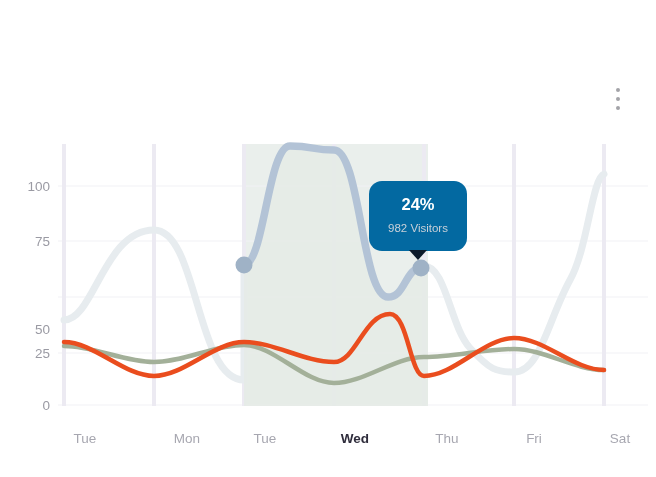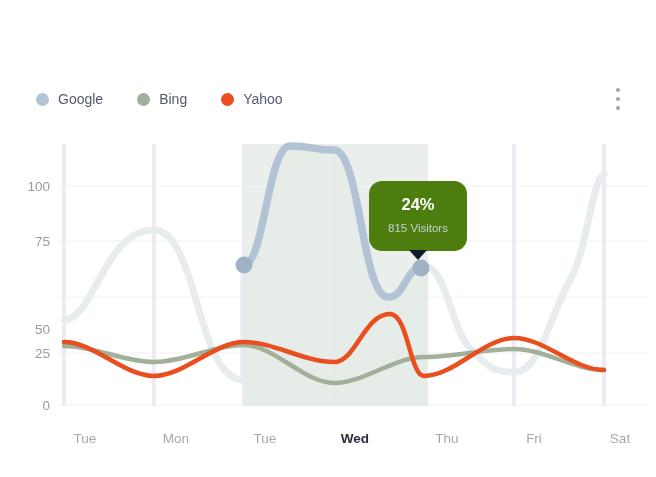--- a/index.html
+++ b/index.html
@@ -119,21 +119,21 @@
     color: #2f2d3c;
     font-weight: bold;
   }
 
   
   #tooltip {
     position: absolute;
     left: 369px; top: 181px;
     width: 98px;
     height: 70px;
-    background: #4d7c0f;
+    background: #0369a1;
     border-radius: 13px;
     z-index: 6;
   }
   #tooltip-pct {
     position: absolute;
     left: 0; top: 14px;
     width: 100%;
     text-align: center;
     font-size: 16.5px;
     font-weight: bold;
@@ -157,34 +157,20 @@
     border-right: 9px solid transparent;
     border-top: 10px solid #0d1b2a;
   }
 </style>
 </head>
 <body>
 
 <div id="card">
 
 
-  <div id="legend">
-    <div class="legend-item">
-      <span class="legend-swatch" style="background:#b3c3d6"></span>
-      <span class="legend-label">Google</span>
-    </div>
-    <div class="legend-item">
-      <span class="legend-swatch" style="background:#a3b099"></span>
-      <span class="legend-label">Bing</span>
-    </div>
-    <div class="legend-item">
-      <span class="legend-swatch" style="background:#ea4d1e"></span>
-      <span class="legend-label">Yahoo</span>
-    </div>
-  </div>
 
   <div id="menu-button">
     <span></span>
     <span></span>
     <span></span>
   </div>
 
   <div id="plot-area">
     <svg id="plot-svg" width="656" height="290" viewBox="0 0 656 290">
 
@@ -235,27 +221,27 @@
 
     <div class="y-tick" style="left:16px; top:49px;">100</div>
     <div class="y-tick" style="left:16px; top:104px;">75</div>
     <div class="y-tick" style="left:16px; top:168px;margin-top:24px;">50</div>
     <div class="y-tick" style="left:16px; top:216px;">25</div>
     <div class="y-tick" style="left:16px; top:268px;">0</div>
   </div>
 
   <div>
     <div class="x-tick" style="left:85px;  top:431px;">Tue</div>
-    <div class="x-tick" style="left:176px; top:431px;">Mon</div>
+    <div class="x-tick" style="left:187px; top:431px;">Mon</div>
     <div class="x-tick" style="left:265px; top:431px;">Tue</div>
     <div class="x-tick active" style="left:355px; top:431px;">Wed</div>
     <div class="x-tick" style="left:447px; top:431px;">Thu</div>
     <div class="x-tick" style="left:534px; top:431px;text-align:center;">Fri</div>
     <div class="x-tick" style="left:620px; top:431px;">Sat</div>
   </div>
 
   <div id="tooltip">
     <div id="tooltip-pct">24%</div>
-    <div id="tooltip-sub">815 Visitors</div>
+    <div id="tooltip-sub">982 Visitors</div>
     <div id="tooltip-arrow"></div>
   </div>
 
 </div>
 
 </body></html>

